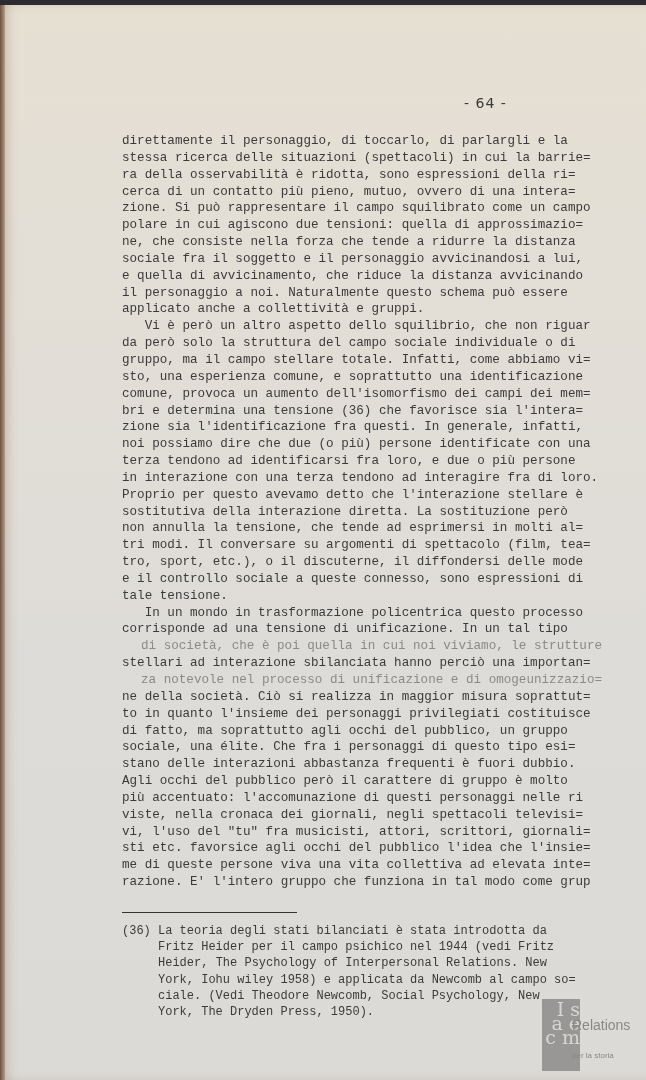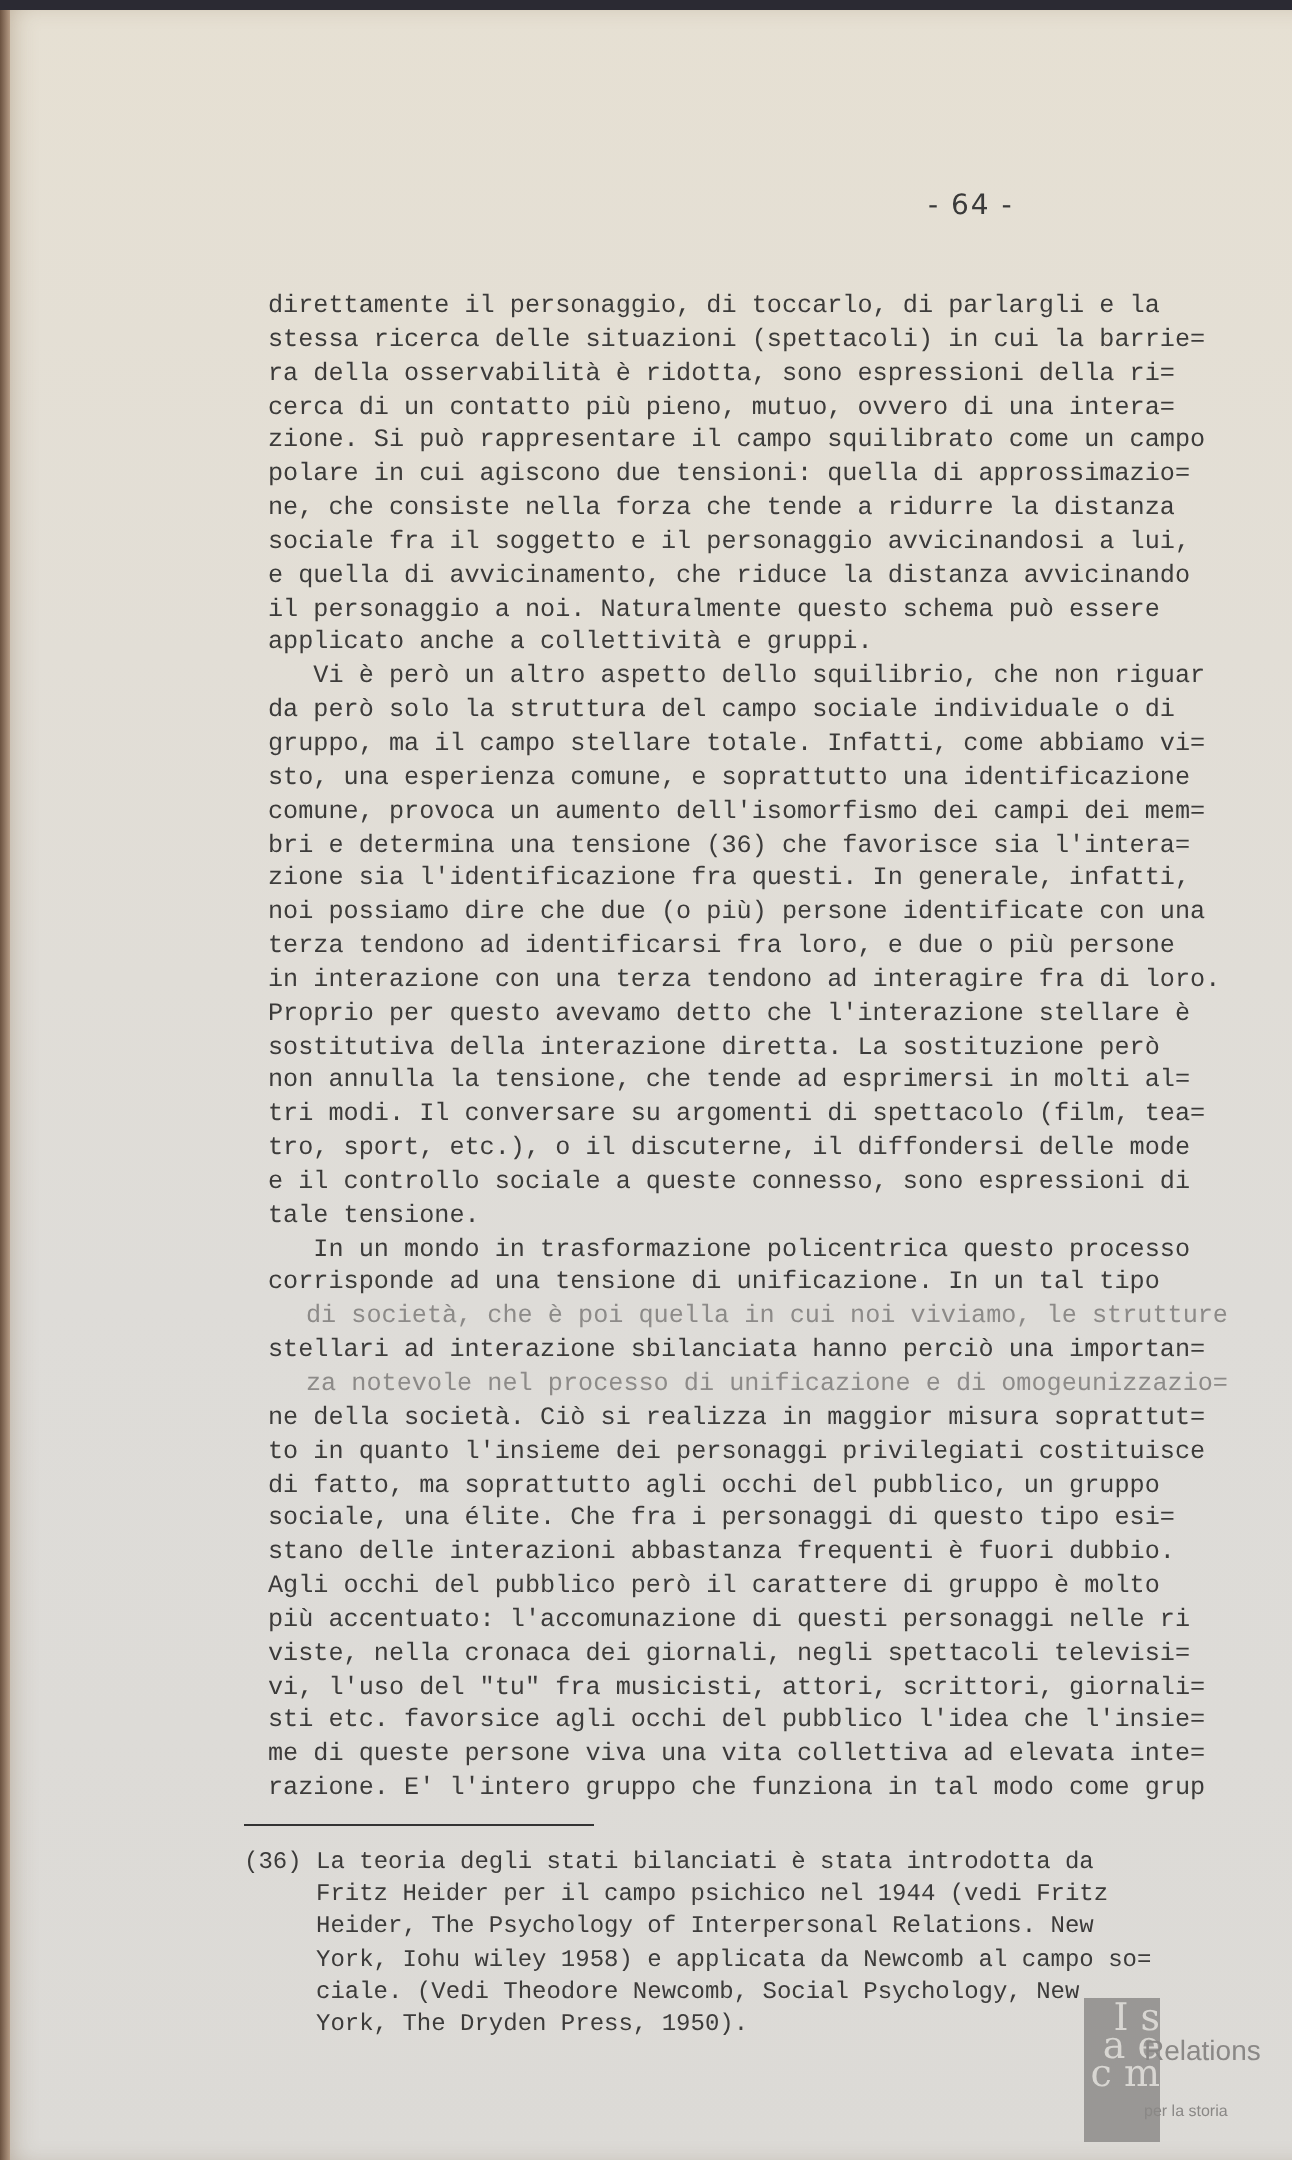--- a/index.html
+++ b/index.html
@@ -38,21 +38,21 @@
       font-size: 14px;
       color: #3a3a3a;
       letter-spacing: 1px;
       margin-left: 13px;
     }
     .body-text {
       position: absolute;
       left: 122px;
       top: 128px;
       width: 480px;
-      margin: 12px;
+      margin: 0;
       font-size: 12.6px;
       line-height: 16.85px;
       color: #3c3b3a;
       white-space: pre;
     }
     .line {
       display: block;
       height: 16.85px;
     }
     .line.faint {

